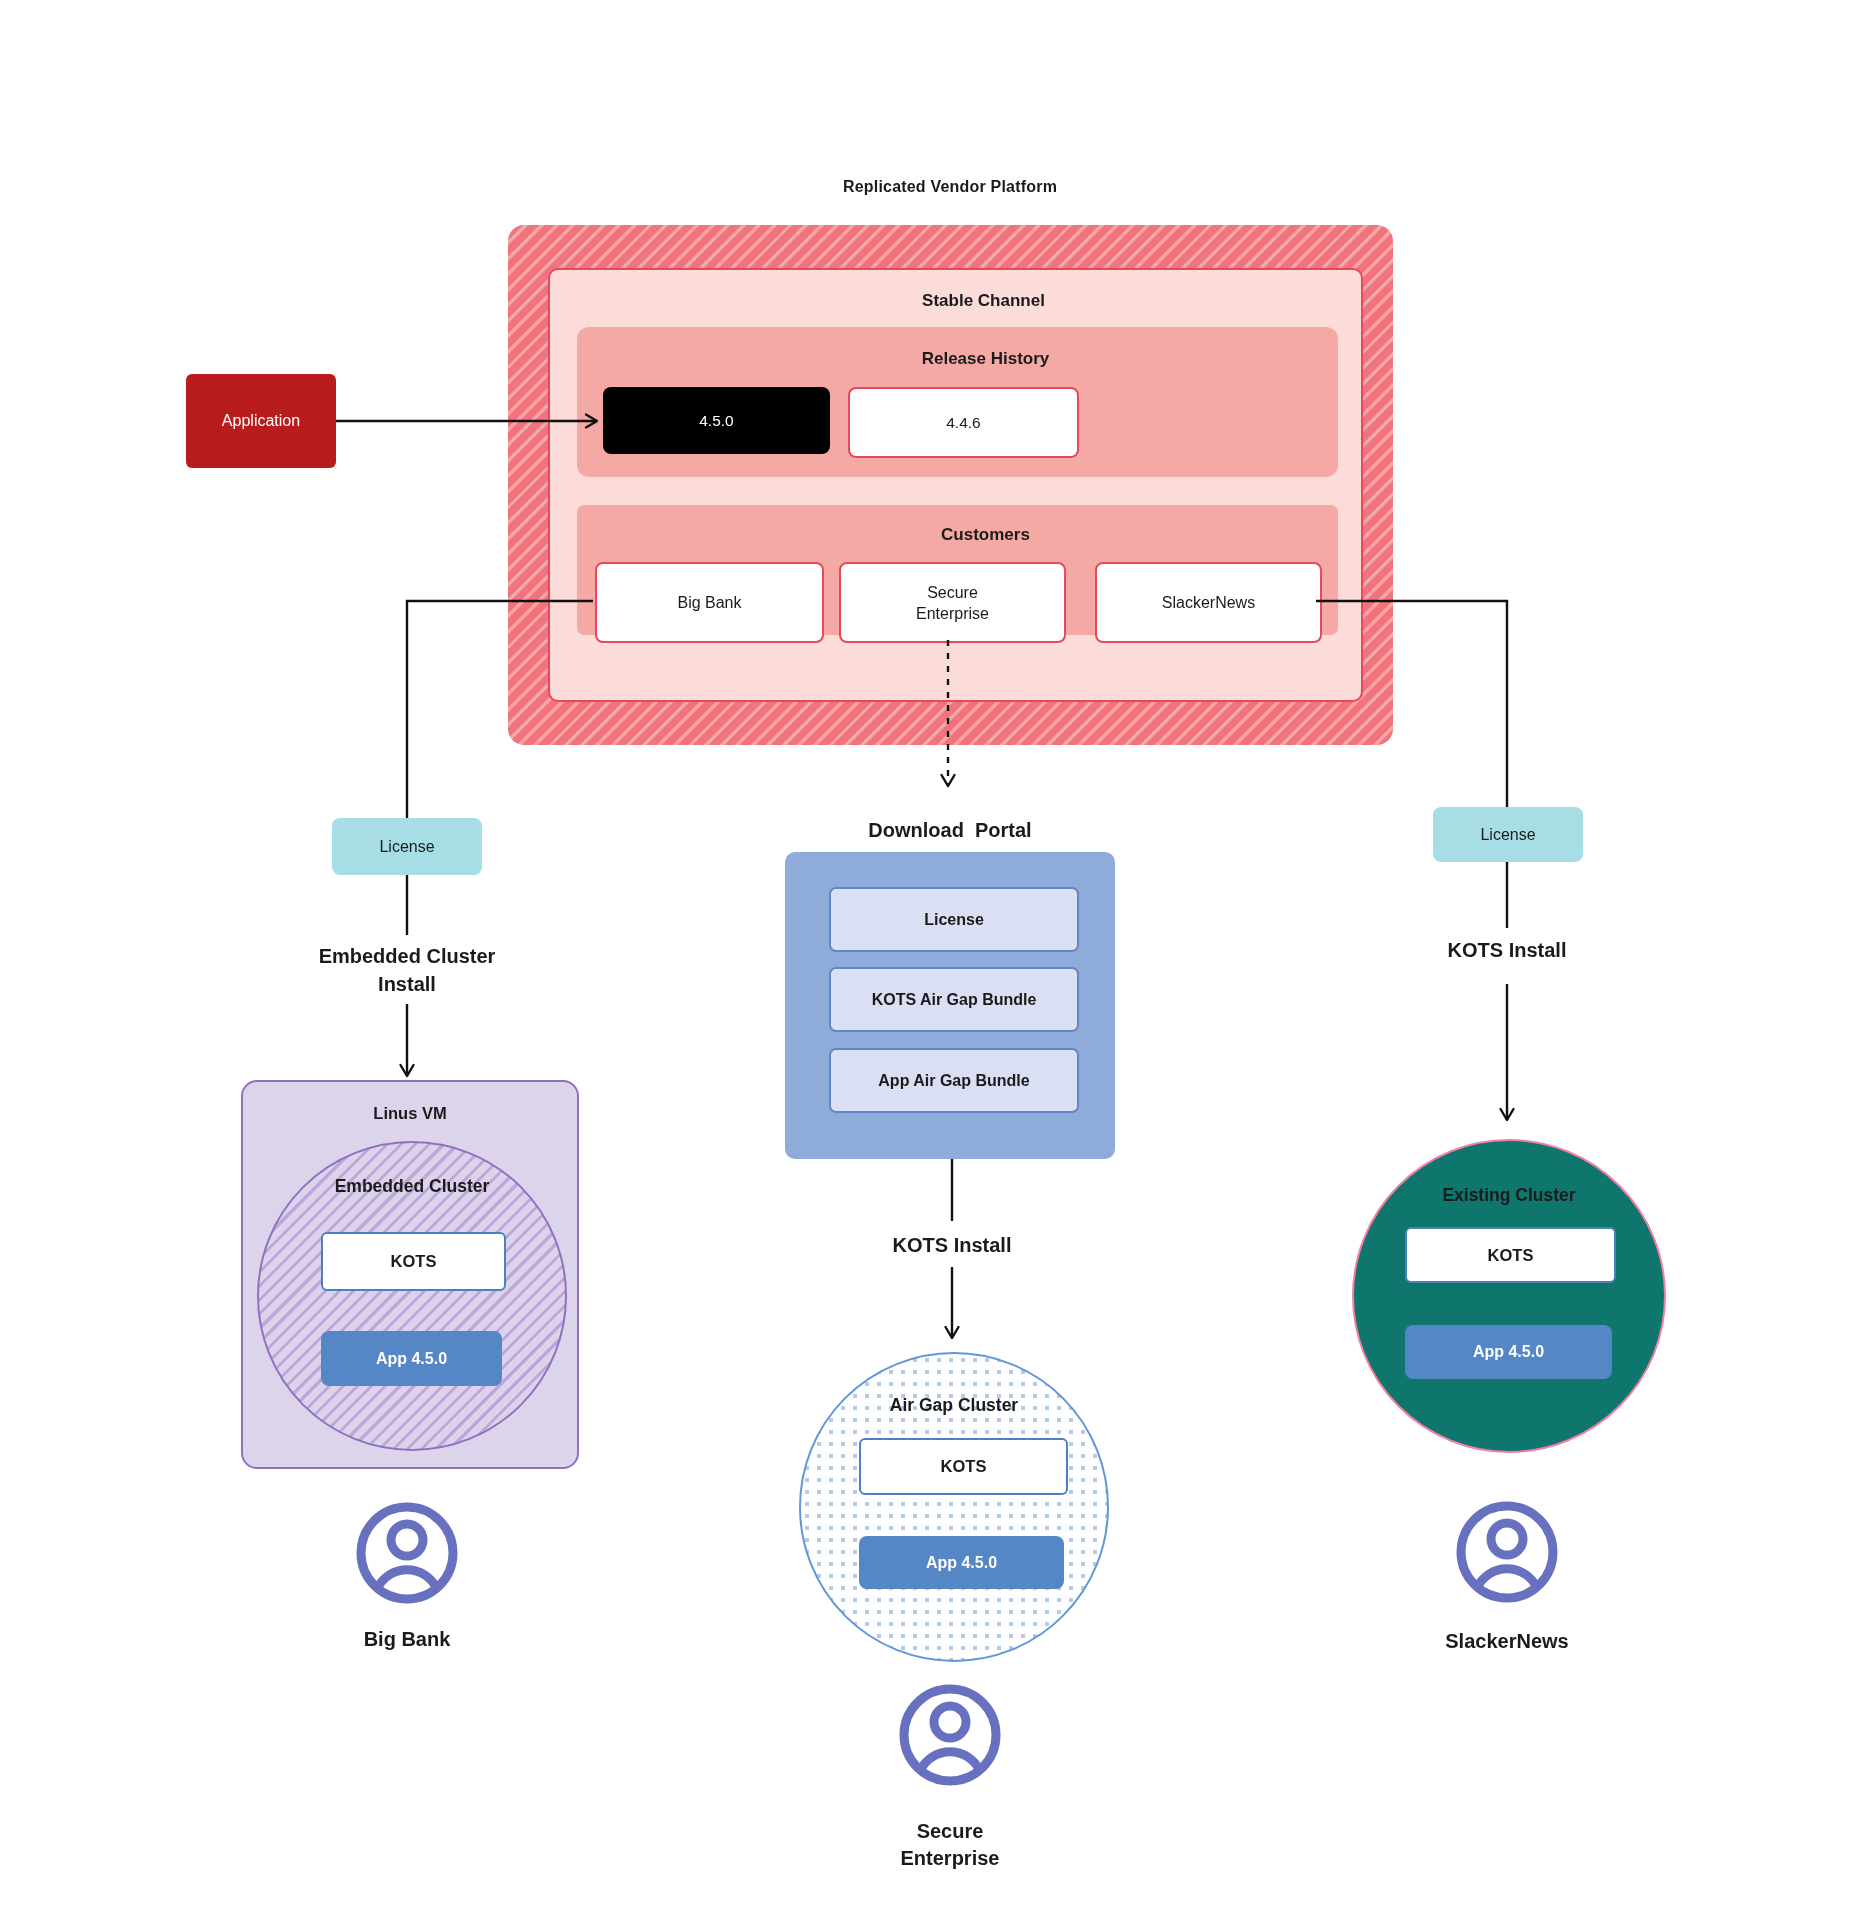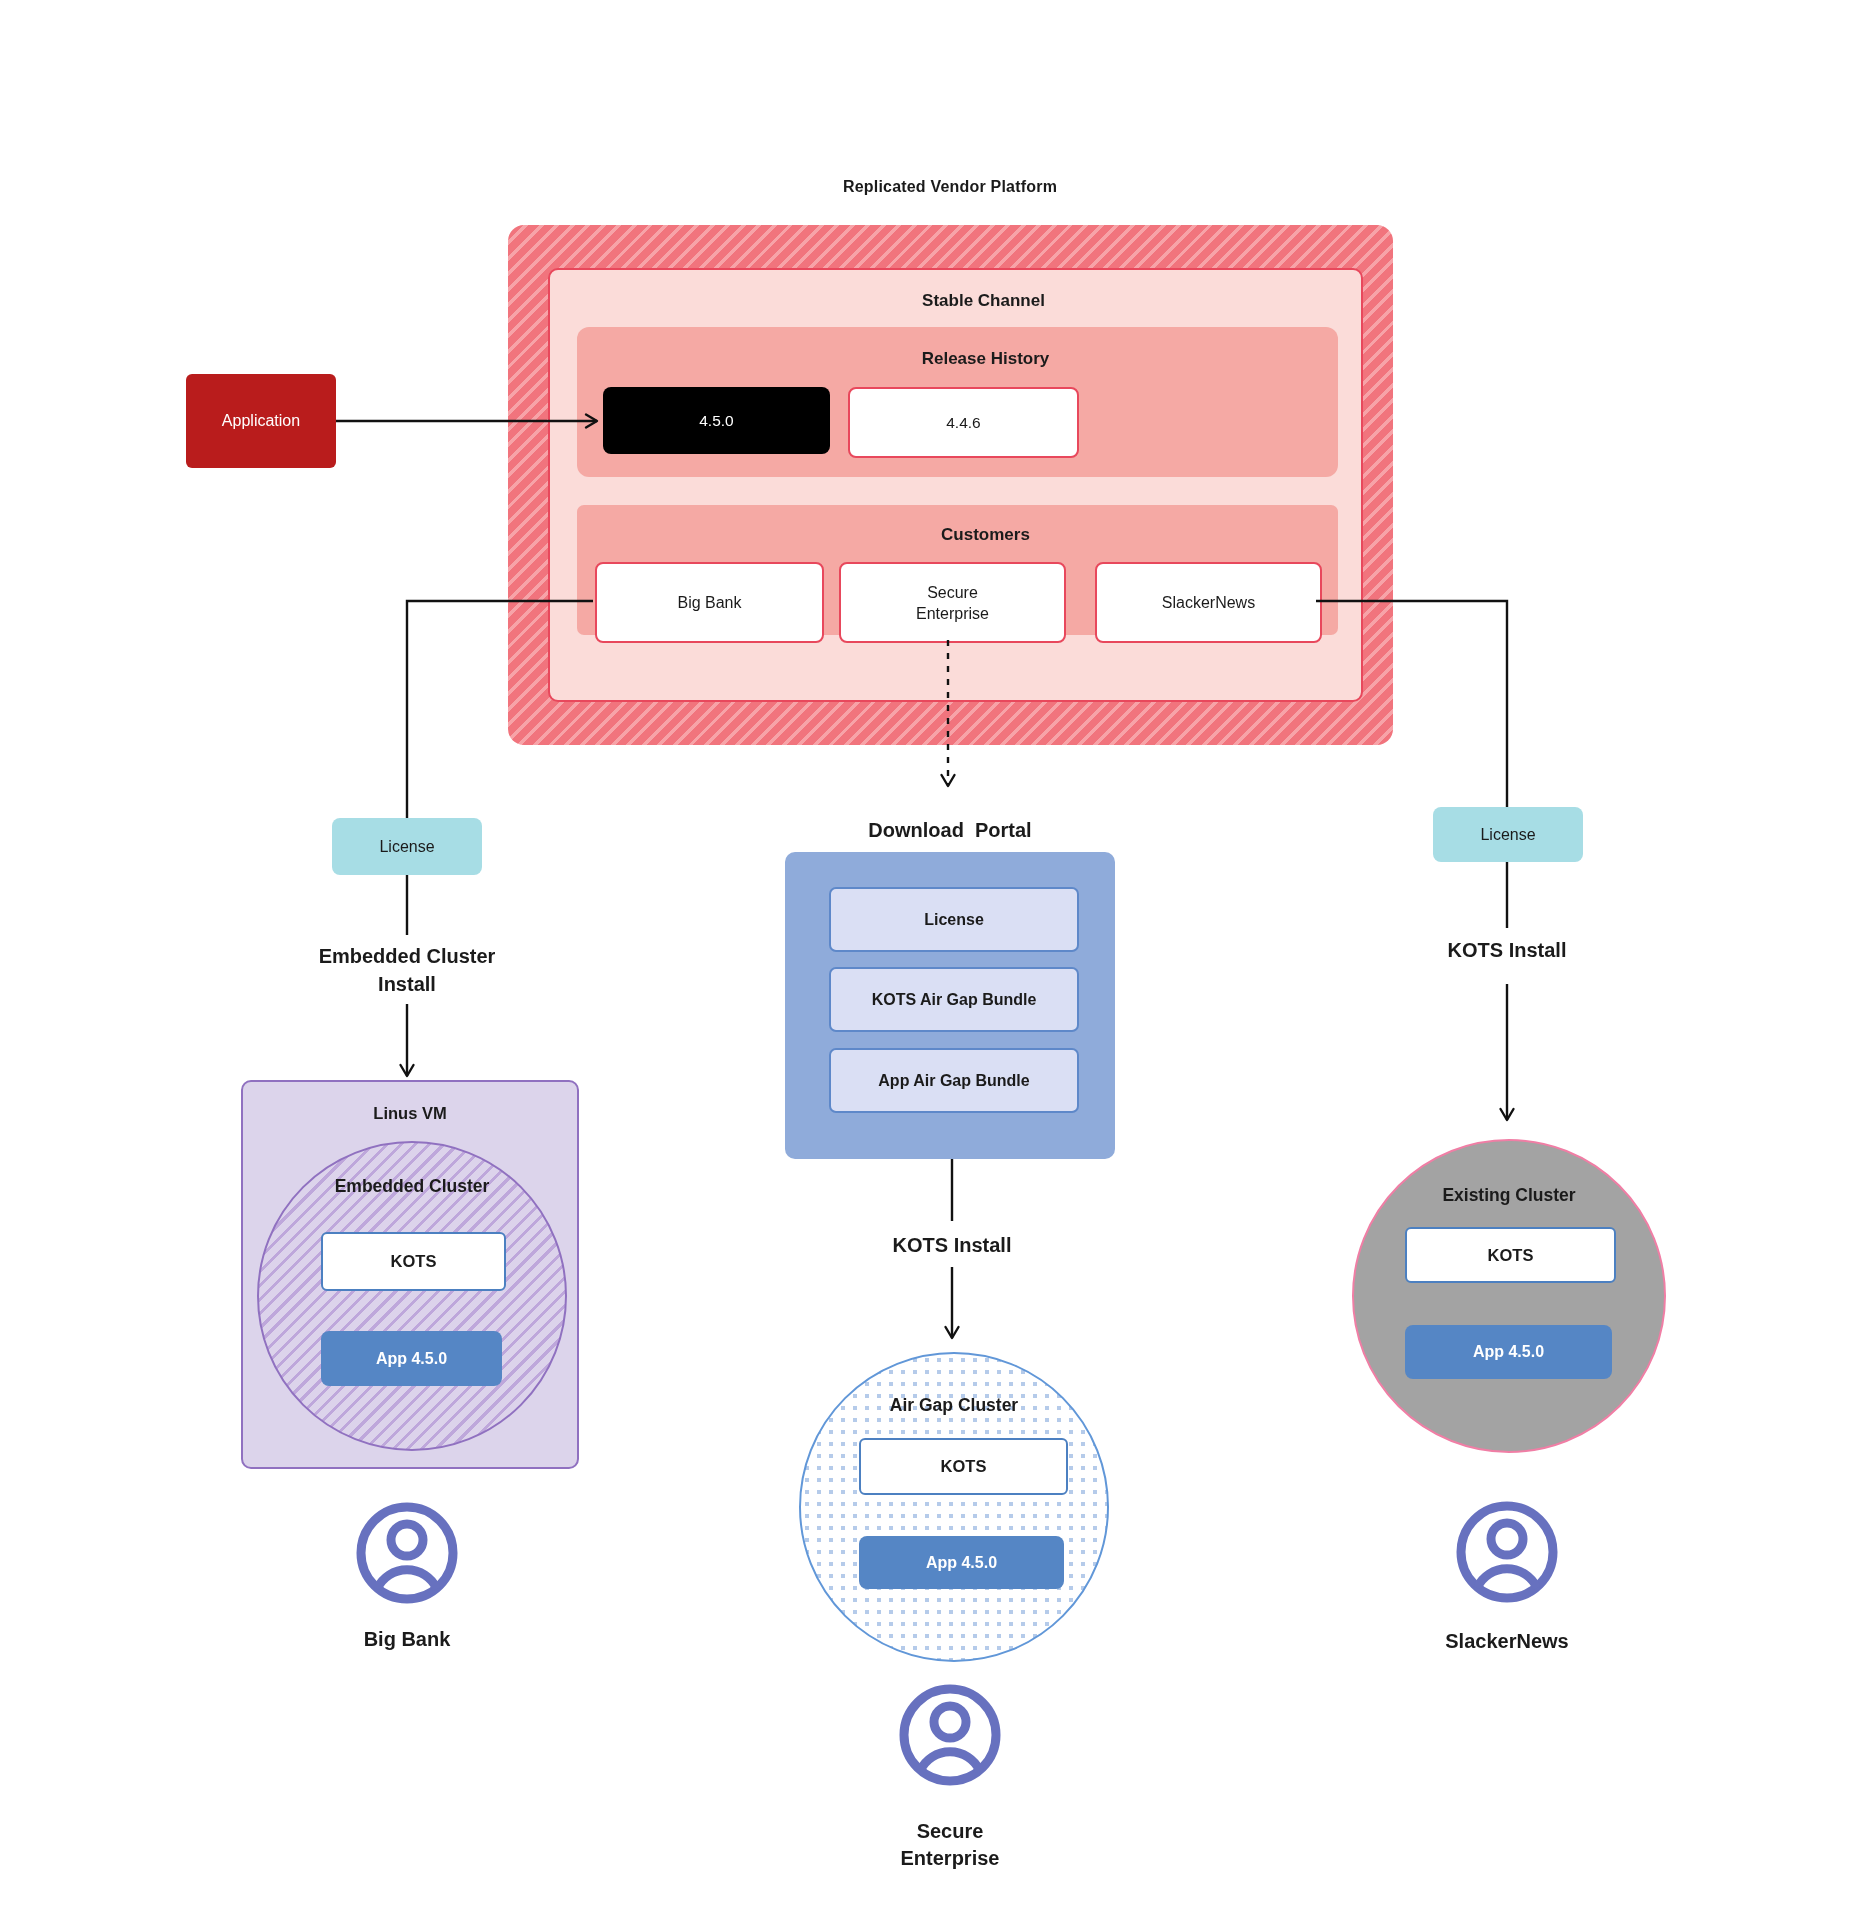--- a/index.html
+++ b/index.html
@@ -60,21 +60,21 @@
   
   #portal{left:785px;top:852px;width:330px;height:307px;background:#8FABDA;border-radius:10px;}
   .portal-item{left:44px;width:246px;height:61px;background:#DADFF4;border:2px solid #5E88C9;
     border-radius:7px;font-size:16px;font-weight:600;}
   #portal-item-0{top:35px;}
   #portal-item-1{top:115px;}
   #portal-item-2{top:196px;}
 
   
   #vm{left:241px;top:1080px;width:334px;height:385px;background:#DCD4EB;
-    border:2px solid #9071C0;border-radius:10px;text-decoration:underline;}
+    border:2px solid #9071C0;border-radius:16px;text-decoration:underline;}
   #vm-label{left:0;top:22px;width:100%;text-align:center;font-size:16.5px;font-weight:600;}
   #embedded-circle{left:14px;top:59px;width:306px;height:306px;border-radius:50%;
     border:2px solid #9071C0;
     background:repeating-linear-gradient(135deg,#BEA7DB 0 3px,#DCD3EB 3px 10px);}
   .circle-label{left:0;top:0;width:100%;text-align:center;font-size:17.5px;font-weight:600;}
   #embedded-circle .circle-label{top:33px;}
   .kots-box{background:#ffffff;border:2px solid #4C80C1;border-radius:6px;
     font-size:16.5px;font-weight:600;}
   .app-box{background:#5586C5;border-radius:8px;color:#ffffff;font-size:16px;font-weight:600;text-align:right;}
   #kots-embedded{left:62px;top:89px;width:181px;height:55px;}
@@ -84,21 +84,21 @@
   #airgap-circle{left:799px;top:1352px;width:306px;height:306px;border-radius:50%;
     border:2px solid #6197D8;background-color:#ffffff;
     background-image:radial-gradient(circle,#B5CBEA 2.2px,rgba(255,255,255,0) 2.5px);
     background-size:12px 12px;}
   #airgap-circle .circle-label{top:41px;}
   #kots-airgap{left:58px;top:84px;width:205px;height:53px;}
   #app-airgap{left:58px;top:182px;width:205px;height:53px;}
 
   
   #existing-circle{left:1352px;top:1139px;width:310px;height:310px;border-radius:50%;
-    border:2px solid #F07EA5;background:#a3a3a3;}
+    border:2px solid #F07EA5;background:#0f766e;}
   #existing-circle .circle-label{top:44px;}
   #kots-existing{left:51px;top:86px;width:207px;height:52px;}
   #app-existing{left:51px;top:184px;width:207px;height:54px;}
 
   
   .persona-icon{width:110px;height:110px;}
   #persona-icon-bigbank{left:352px;top:1498px;}
   #persona-icon-secure{left:895px;top:1680px;}
   #persona-icon-slacker{left:1452px;top:1497px;}
   .persona-label{text-align:center;font-size:20px;font-weight:600;line-height:27px;}

